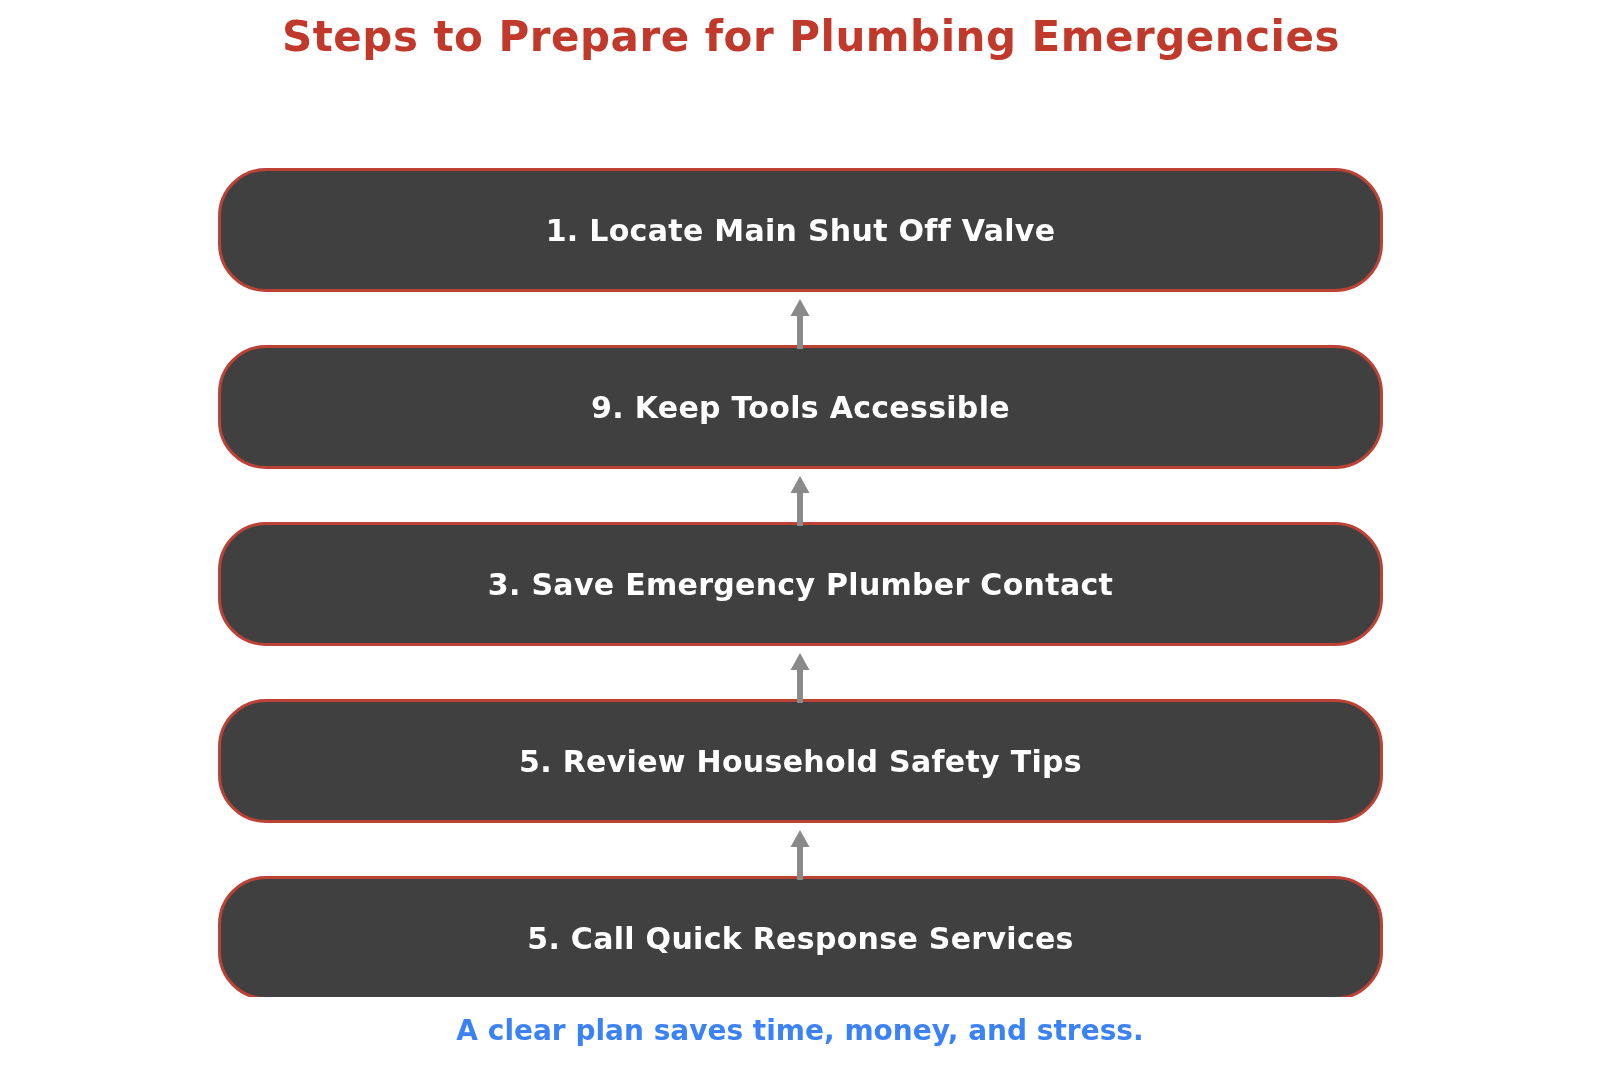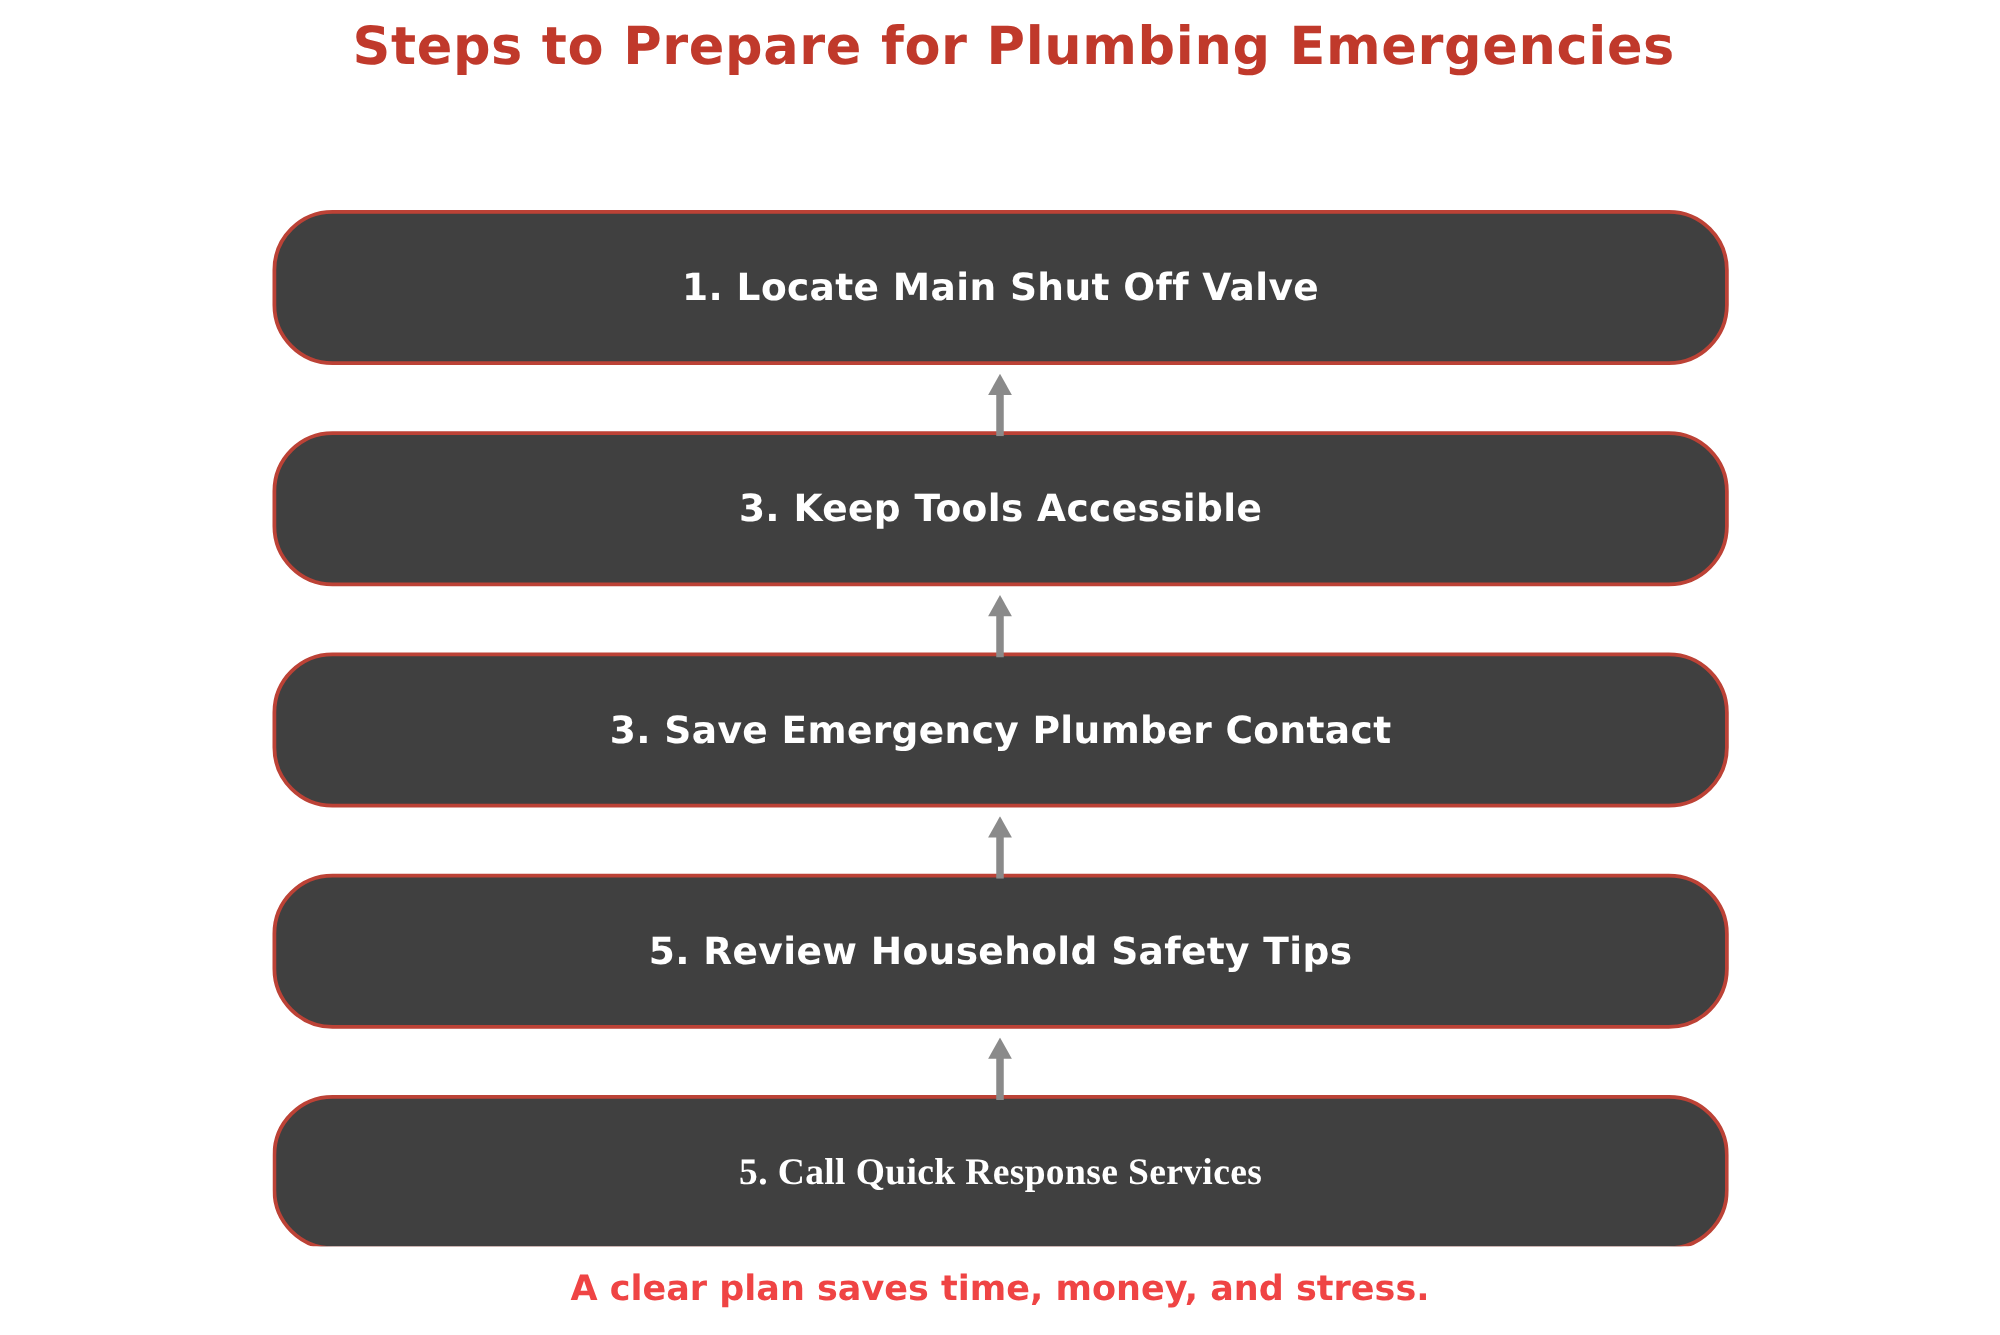--- a/index.html
+++ b/index.html
@@ -51,62 +51,61 @@
     top: 876px;
     left: 218px;
     width: 1165px;
     height: 121px;
     overflow: hidden;
   }
   .box-5-clip .step-box {
     position: absolute;
     top: 0;
     left: 0;
-    font-family: Liberation Serif, serif;
   }
   .arrow {
     position: absolute;
     left: 788px;
     width: 24px;
     height: 50px;
     z-index: 5;
   }
   .arrow-1 { top: 299px; }
   .arrow-2 { top: 476px; }
   .arrow-3 { top: 653px; }
   .arrow-4 { top: 830px; }
   .footer {
     position: absolute;
     top: 1014px;
     left: 0;
     width: 1600px;
     text-align: center;
     font-size: 28px;
     font-weight: bold;
-    color: #ef4444;
+    color: #3b82f6;
   }
 </style>
 </head>
 <body>
 
 <div class="canvas">
 
   <div class="title">Steps to Prepare for Plumbing Emergencies</div>
 
   <div class="step-box box-1">
     <span class="step-label">1. Locate Main Shut Off Valve</span>
   </div>
 
   <svg class="arrow arrow-1" viewBox="0 0 24 50" xmlns="http://www.w3.org/2000/svg">
     <rect x="9" y="12" width="6" height="38" fill="#8a8a8a"></rect>
     <polygon points="12,0 2.5,17 21.5,17" fill="#8a8a8a"></polygon>
   </svg>
 
   <div class="step-box box-2">
-    <span class="step-label">3. Keep Tools Accessible</span>
+    <span class="step-label">9. Keep Tools Accessible</span>
   </div>
 
   <svg class="arrow arrow-2" viewBox="0 0 24 50" xmlns="http://www.w3.org/2000/svg">
     <rect x="9" y="12" width="6" height="38" fill="#8a8a8a"></rect>
     <polygon points="12,0 2.5,17 21.5,17" fill="#8a8a8a"></polygon>
   </svg>
 
   <div class="step-box box-3">
     <span class="step-label">3. Save Emergency Plumber Contact</span>
   </div>

